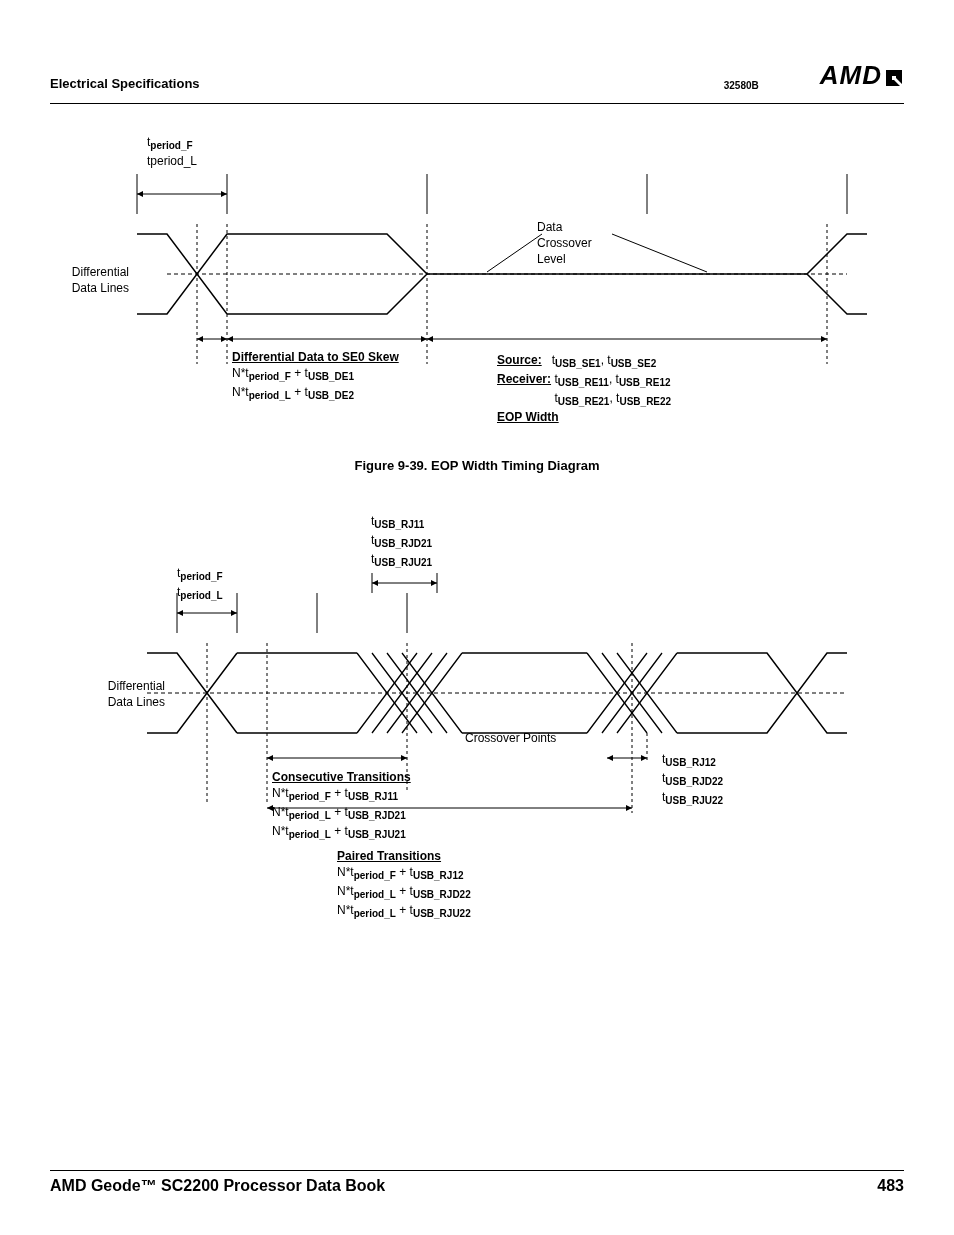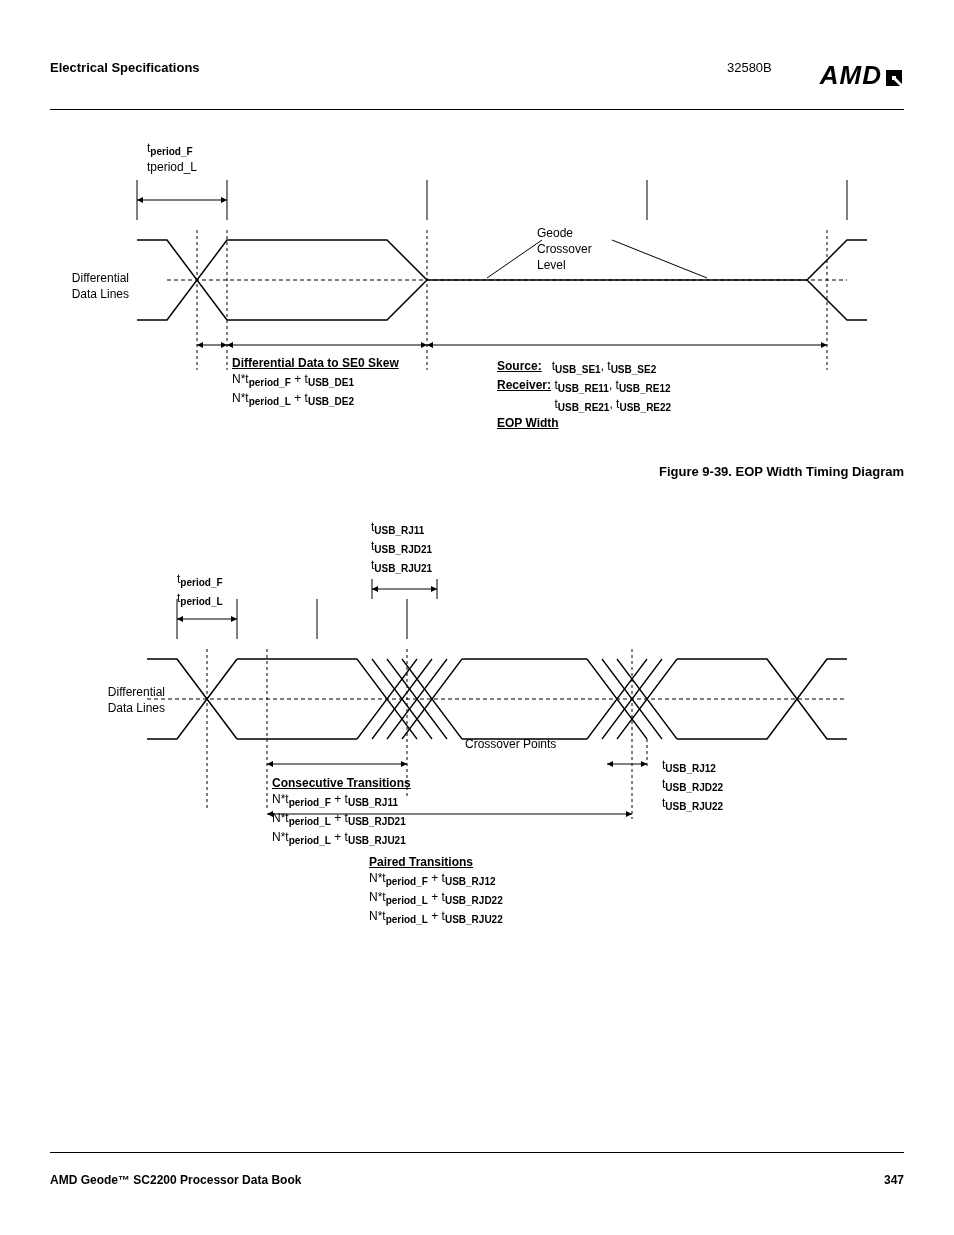--- a/index.html
+++ b/index.html
@@ -13,44 +13,45 @@
   }
   .page {
     padding: 60px 50px 40px 50px;
     min-height: 1235px;
     box-sizing: border-box;
     position: relative;
   }
   .header {
     display: flex;
     justify-content: space-between;
-    align-items: flex-start;
+    align-items: flex-end;
     border-bottom: 1.5px solid #000;
-    padding-bottom: 18px;
+    padding-bottom: 12px;
     margin-bottom: 30px;
+    gap: 31px;
   }
   .header-left { font-weight: bold; font-size: 13px; }
-  .header-mid { font-size: 13px; margin-left: auto; margin-right: 48px;}
+  .header-mid { font-size: 10px; margin-left: auto; margin-right: 30px; font-weight: bold;}
   .logo { font-weight: bold; font-size: 26px; letter-spacing: 1px; font-family: Arial, sans-serif; font-style: italic;}
   .figblock { margin: 0 auto; width: 780px; position: relative; }
-  .fig-caption { text-align: right; font-weight: bold; font-size: 13px; margin: 14px 0 40px 0;}
+  .fig-caption { text-align: center; font-weight: bold; font-size: 13px; margin: 14px 0 40px 0;}
   .sub { font-size: 10px; vertical-align: sub; font-weight: bold; }
   .bold { font-weight: bold; text-decoration: underline; }
   .annot { position: absolute; font-size: 12px; line-height: 1.35; }
   .footer {
     position: absolute;
-    bottom: 48px;
+    bottom: 40px;
     left: 50px;
     right: 50px;
     border-top: 1.5px solid #000;
-    padding-top: 20px;
+    padding-top: 6px;
     display: flex;
     justify-content: space-between;
     font-weight: bold;
-    font-size: 12px;
+    font-size: 16px;
   }
   svg { display:block; }
 </style>
 </head>
 <body>
 
 <div class="page">
 
   <div class="header">
     <span class="header-left">Electrical Specifications</span>
@@ -101,21 +102,21 @@
 
       <line x1="340" y1="175" x2="740" y2="175" stroke="#000" marker-start="url(#ahs)" marker-end="url(#ah)"></line>
 
       <line x1="455" y1="70" x2="400" y2="108" stroke="#000"></line>
       <line x1="525" y1="70" x2="620" y2="108" stroke="#000"></line>
     </svg>
 
     <div class="annot" style="left:-18px; top:130px; text-align:right; width:60px; white-space:pre-line;">Differential
 Data Lines</div>
 
-    <div class="annot" style="left:450px; top:85px; white-space:pre-line;">Geode
+    <div class="annot" style="left:450px; top:85px; white-space:pre-line;">Data
 Crossover
 Level</div>
 
     <div class="annot" style="left:145px; top:215px;">
       <span class="bold">Differential Data to SE0 Skew</span><br>
       <span>N*t</span><span class="sub">period_F</span><span> + t</span><span class="sub">USB_DE1</span><br>
       <span>N*t</span><span class="sub">period_L</span><span> + t</span><span class="sub">USB_DE2</span>
     </div>
 
     <div class="annot" style="left:410px; top:218px;">
@@ -208,26 +209,26 @@
       <span>t</span><span class="sub">USB_RJU22</span>
     </div>
 
     <div class="annot" style="left:185px; top:256px;">
       <span class="bold">Consecutive Transitions</span><br>
       <span>N*t</span><span class="sub">period_F</span><span> + t</span><span class="sub">USB_RJ11</span><br>
       <span>N*t</span><span class="sub">period_L</span><span> + t</span><span class="sub">USB_RJD21</span><br>
       <span>N*t</span><span class="sub">period_L</span><span> + t</span><span class="sub">USB_RJU21</span>
     </div>
 
-    <div class="annot" style="left:250px; top:335px;margin-left:32px;">
+    <div class="annot" style="left:250px; top:335px;">
       <span class="bold">Paired Transitions</span><br>
       <span>N*t</span><span class="sub">period_F</span><span> + t</span><span class="sub">USB_RJ12</span><br>
       <span>N*t</span><span class="sub">period_L</span><span> + t</span><span class="sub">USB_RJD22</span><br>
       <span>N*t</span><span class="sub">period_L</span><span> + t</span><span class="sub">USB_RJU22</span>
     </div>
   </div>
 
 
   <div class="footer">
     <span>AMD Geode™ SC2200  Processor Data Book</span>
-    <span>347</span>
+    <span>483</span>
   </div>
 </div>
 
 </body></html>

